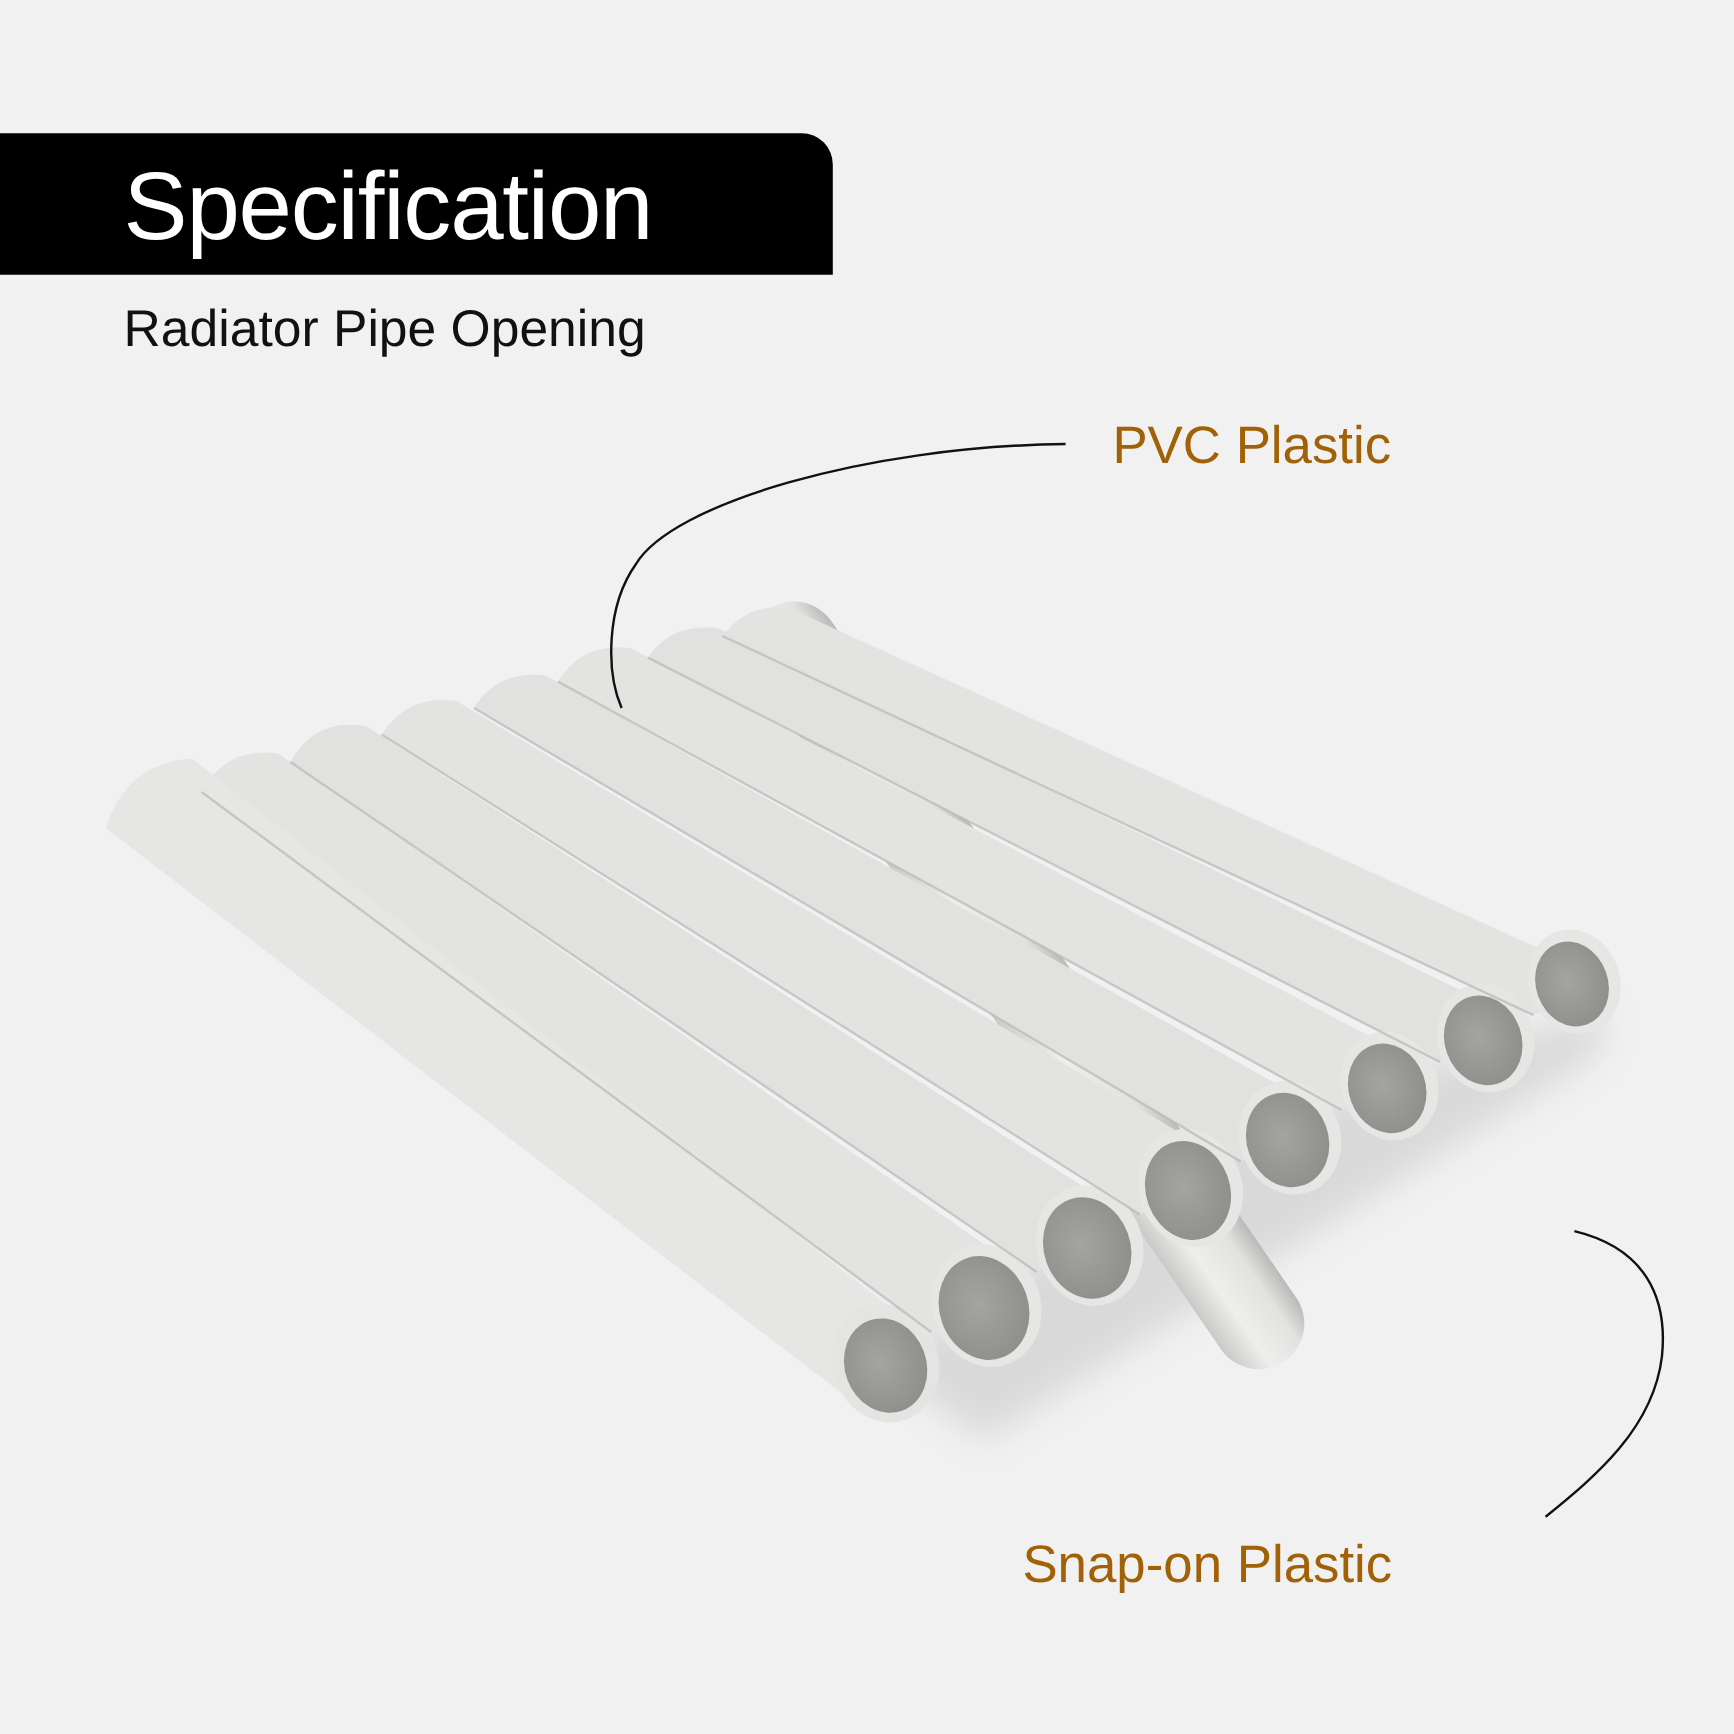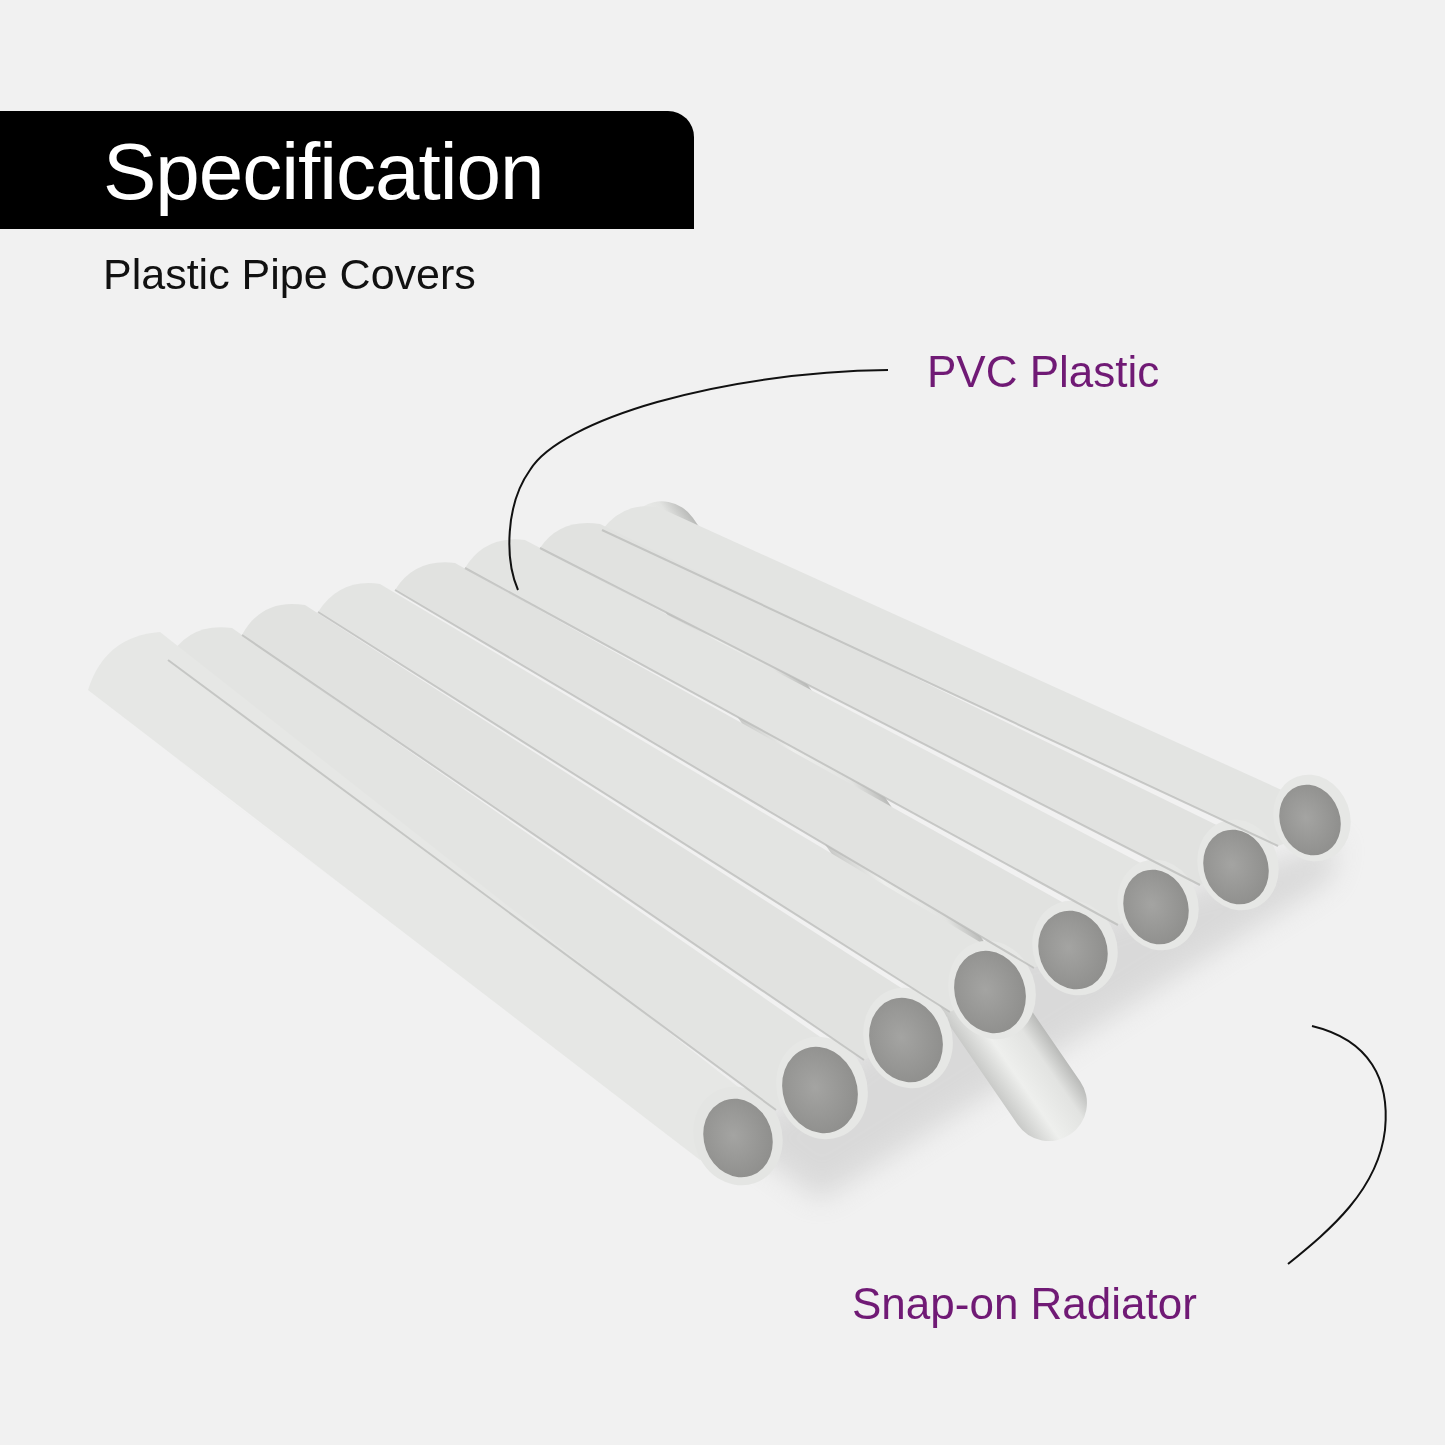--- a/index.html
+++ b/index.html
@@ -1,30 +1,30 @@
 <!DOCTYPE html>
 <html><head>
 <meta charset="utf-8">
 <style>
   html,body{margin:0;padding:0;}
   body{width:1445px;height:1445px;background:#f1f1f1;position:relative;overflow:hidden;font-family:"Liberation Sans",sans-serif;}
   .banner{position:absolute;left:0;top:111px;width:694px;height:118px;background:#000;border-top-right-radius:26px;}
   .banner-title{position:absolute;left:103px;top:127px;font-size:80px;font-weight:normal;color:#fff;letter-spacing:-1px;line-height:90px;}
   .subtitle{position:absolute;left:103px;top:248px;font-size:43px;color:#111;line-height:52px;}
-  .callout-text{position:absolute;font-size:44px;color:#701a75;line-height:52px;}
+  .callout-text{position:absolute;font-size:44px;color:#a16207;line-height:52px;}
   .pvc{left:927px;top:346px;}
   .snap{left:852px;top:1278px;}
   svg.art{position:absolute;left:0;top:0;}
 </style>
 </head>
 <body>
 
 <div class="banner"></div>
 <div class="banner-title">Specification</div>
-<div class="subtitle">Plastic Pipe Covers</div>
+<div class="subtitle">Radiator Pipe Opening</div>
 
 <svg class="art" width="1445" height="1445" viewBox="0 0 1445 1445">
   <defs>
     <linearGradient id="tubeGrad" x1="0" y1="0" x2="1" y2="0">
       <stop offset="0" stop-color="#c9cac8"></stop>
       <stop offset="0.35" stop-color="#eeefed"></stop>
       <stop offset="0.75" stop-color="#e2e3e1"></stop>
       <stop offset="1" stop-color="#b9bab8"></stop>
     </linearGradient>
     <radialGradient id="holeGrad" cx="0.45" cy="0.45" r="0.6">
@@ -95,13 +95,13 @@
       <line x1="602" y1="530" x2="1278" y2="846"></line>
     </g>
   </g>
 
   <path d="M888 370 C700 375 520 440 515 500 C505 540 515 580 518 500" fill="none" stroke="none"></path>
   <path d="M888 370 C720 372 560 420 530 470 C505 505 505 560 518 590" fill="none" stroke="#111" stroke-width="2"></path>
   <path d="M1312 1026 C1370 1040 1390 1080 1385 1130 C1378 1190 1330 1230 1288 1264" fill="none" stroke="#111" stroke-width="2"></path>
 </svg>
 
 <div class="callout-text pvc">PVC Plastic</div>
-<div class="callout-text snap">Snap-on Radiator</div>
+<div class="callout-text snap">Snap-on Plastic</div>
 
 </body></html>

